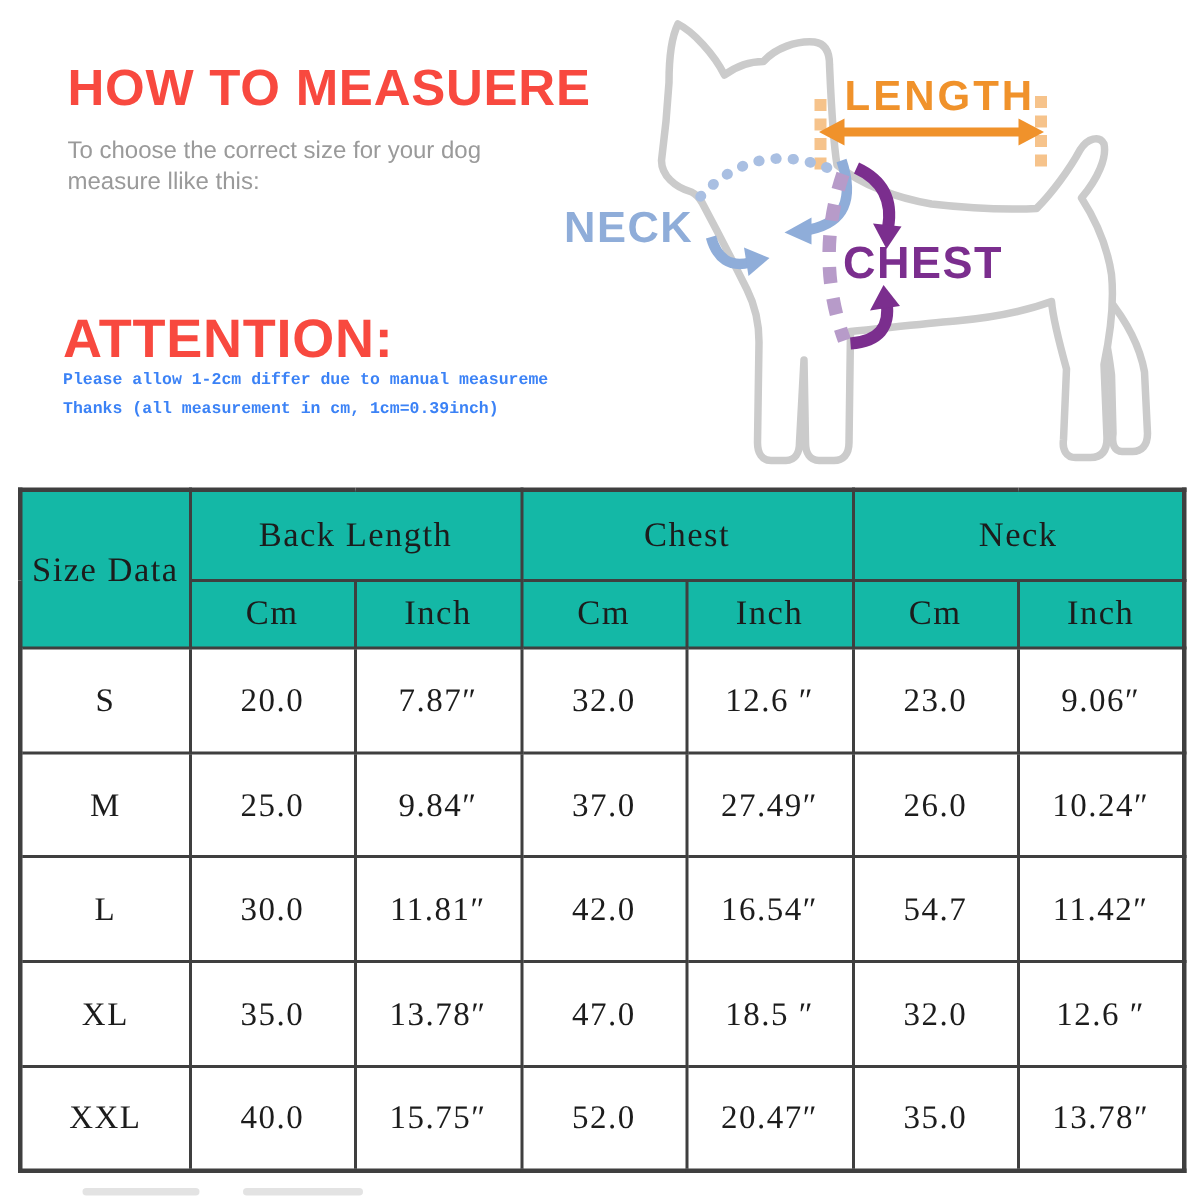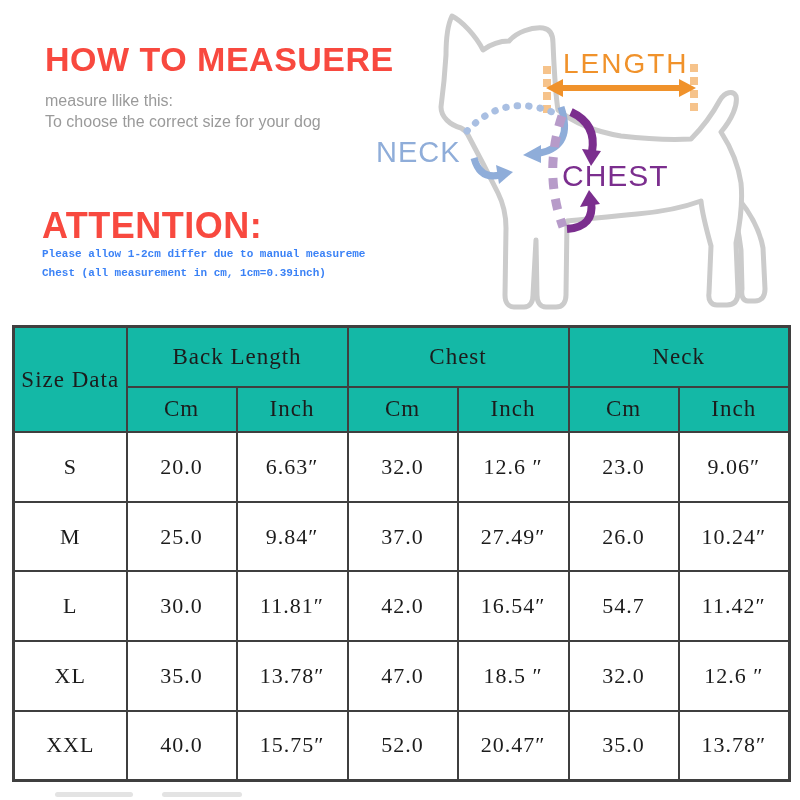--- a/index.html
+++ b/index.html
@@ -12,21 +12,21 @@
   .subtitle{position:absolute;left:45px;top:90px;font-size:16px;line-height:21px;color:#9a9a9a;}
   .attention-title{position:absolute;left:42px;top:205px;margin:0;font-size:36px;font-weight:bold;
          color:#f8493f;letter-spacing:.5px;}
   .attention-body{position:absolute;left:42px;top:245px;width:392px;font-size:11px;font-weight:bold;
          line-height:19px;color:#3b82f6;font-family:Liberation Mono, monospace;}
   .attention-body .clip{white-space:nowrap;overflow:hidden;width:392px;}
 
   
   .diagram{position:absolute;left:360px;top:0;width:440px;height:320px;}
   .diagram svg{position:absolute;left:0;top:0;}
-  .dlabel{position:absolute;font-weight:normal;white-space:nowrap;}
+  .dlabel{position:absolute;font-weight:bold;white-space:nowrap;}
   .lbl-length{left:203px;top:48px;font-size:28px;color:#f0922b;letter-spacing:2px;}
   .lbl-neck{left:16px;top:136px;font-size:29px;color:#8fadd9;letter-spacing:1px;}
   .lbl-chest{left:202px;top:159px;font-size:30px;color:#7b2e8e;letter-spacing:1px;}
 
   
   table.size-table{position:absolute;left:12px;top:325px;width:776px;height:457px;
         border-collapse:collapse;table-layout:fixed;border:3px solid #3f3f3f;
         font-family:"Liberation Serif","DejaVu Serif",serif;color:#1c1c1c;}
   table.size-table td{border:2px solid #3f3f3f;text-align:center;vertical-align:middle;
         font-size:22px;letter-spacing:1px;padding:0;}
@@ -44,28 +44,28 @@
   .smudge.a{left:55px;top:792px;width:78px;}
   .smudge.b{left:162px;top:792px;width:80px;}
 </style>
 </head>
 <body>
 
 <div class="page">
 
   <h1 class="title">HOW TO MEASUERE</h1>
   <div class="subtitle">
+    <div>To choose the correct size for your dog</div>
     <div>measure llike this:</div>
-    <div>To choose the correct size for your dog</div>
   </div>
 
   <h2 class="attention-title">ATTENTION:</h2>
   <div class="attention-body">
     <div class="clip">Please allow 1-2cm differ due to manual measureme</div>
-    <div>Chest (all measurement in cm, 1cm=0.39inch)</div>
+    <div>Thanks (all measurement in cm, 1cm=0.39inch)</div>
   </div>
 
   <div class="diagram">
     <svg width="440" height="320" viewBox="0 0 440 320">
 
       <path d="M 378 198 C 391 214, 400 231, 403 248 L 405 289 C 405 297, 401 301, 395 301 L 388 301
                C 383 301, 381 296, 382 289 L 381 250 C 379 234, 376 218, 372 206" fill="#ffffff" stroke="#cbcbcb" stroke-width="5" stroke-linejoin="round" stroke-linecap="round"></path>
 
       <path d="M 101 128
                C 90 125, 81 117, 81 107
@@ -151,21 +151,21 @@
         <td>Inch</td>
         <td>Cm</td>
         <td>Inch</td>
         <td>Cm</td>
         <td>Inch</td>
       </tr>
 
       <tr class="row-data">
         <td>S</td>
         <td>20.0</td>
-        <td>6.63″</td>
+        <td>7.87″</td>
         <td>32.0</td>
         <td>12.6 ″</td>
         <td>23.0</td>
         <td>9.06″</td>
       </tr>
       <tr class="row-data">
         <td>M</td>
         <td>25.0</td>
         <td>9.84″</td>
         <td>37.0</td>

